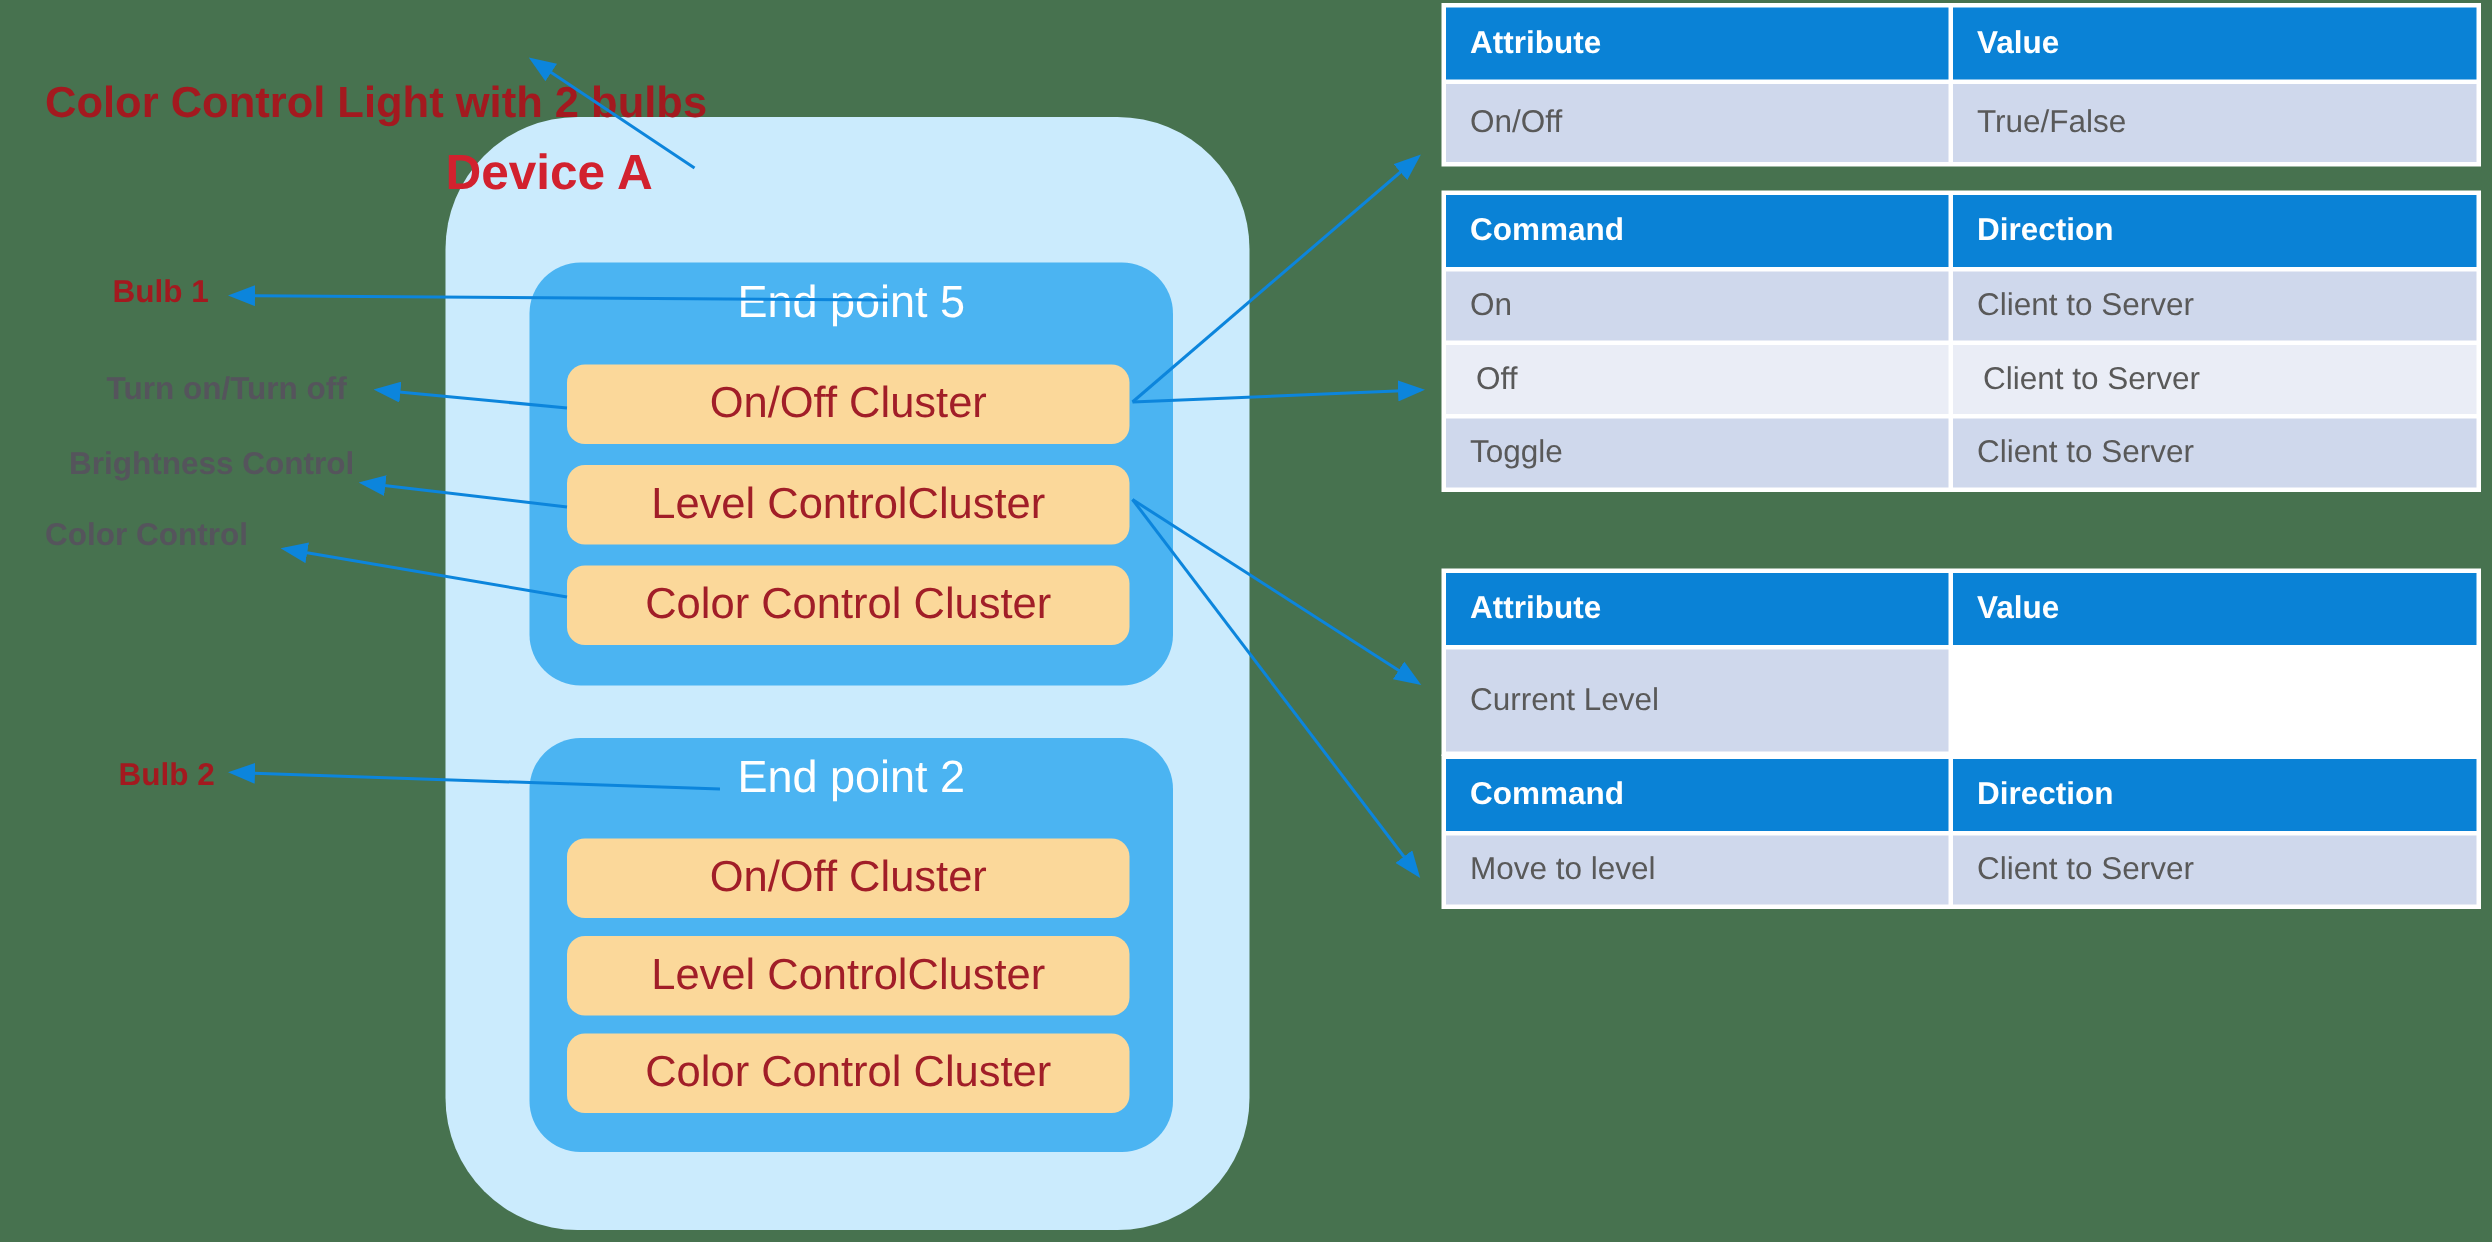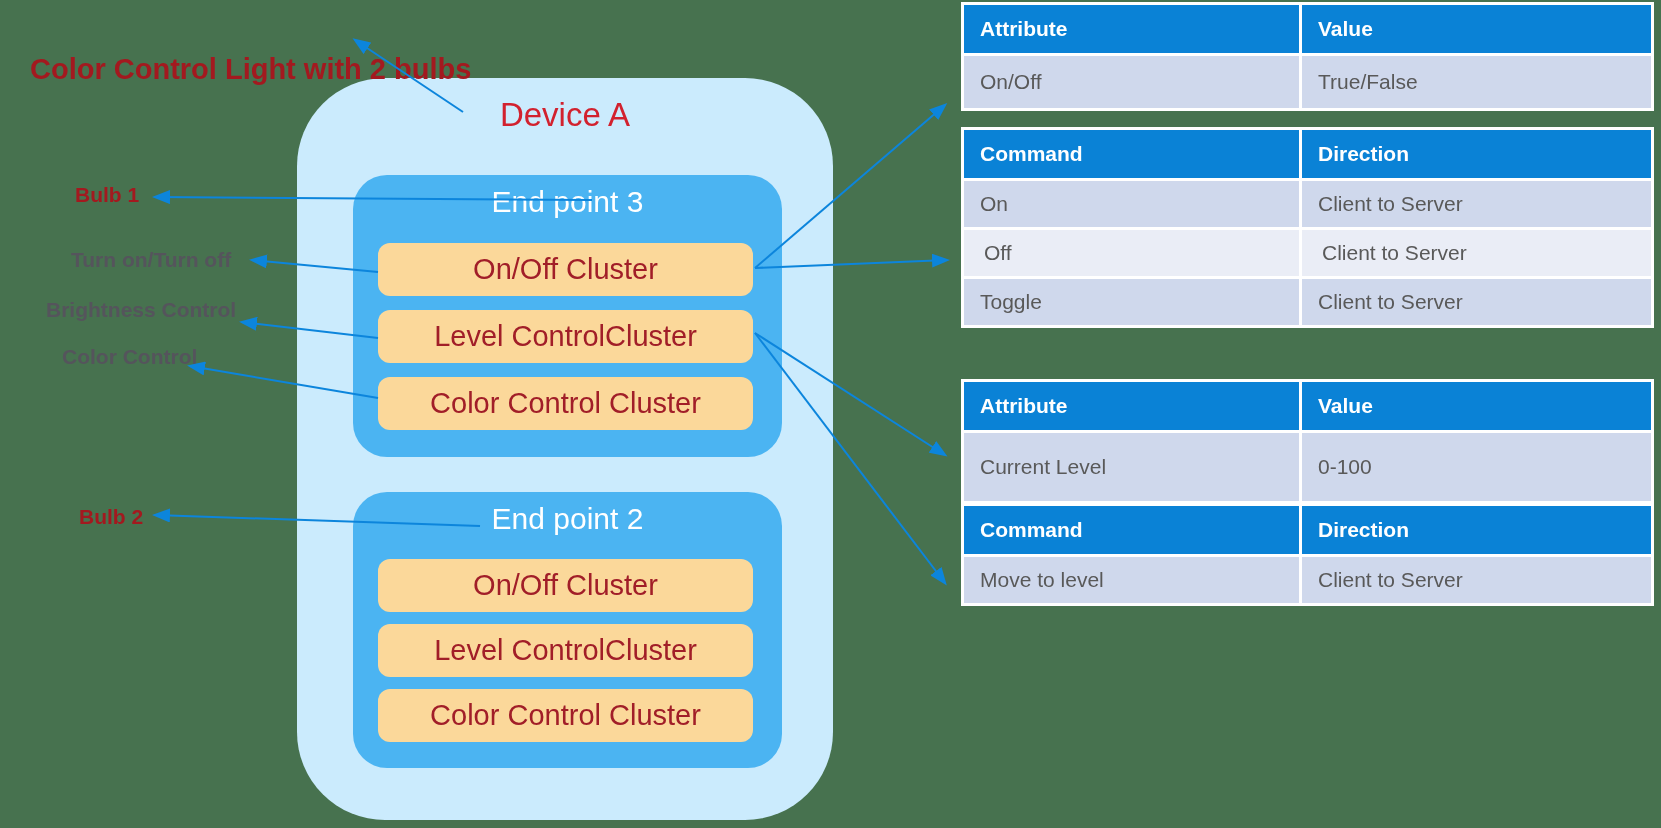--- a/index.html
+++ b/index.html
@@ -18,23 +18,24 @@
   
   .device {
     position: absolute;
     left: 297px; top: 78px;
     width: 536px; height: 742px;
     background: var(--device-fill, #CBEBFD);
     border-radius: 88px;
   }
   .device-label {
     margin-top: 18px;
-    text-align: center;
+    text-align: left;
     font-size: 33px;
     color: var(--device-label-red, #D2212E);
+    font-weight: bold;
   }
   .endpoint {
     position: absolute;
     left: 353px;
     width: 429px;
     background: var(--endpoint-fill, #4BB4F2);
     border-radius: 34px;
   }
   #ep1 { top: 175px; height: 282px; }
   #ep2 { top: 492px; height: 276px; }
@@ -65,21 +66,21 @@
   }
 
   
   .ann { position: absolute; white-space: nowrap; }
   .ann.red  { color: var(--annotation-red, #A3191F); font-weight: bold; }
   .ann.gray { color: var(--gray-label, #55545C); font-weight: 600; }
   #ann-title        { left: 30px;  top: 9px;   font-size: 29px; margin-top: 44px; }
   #ann-bulb1        { left: 75px;  top: 183px; font-size: 21px; }
   #ann-turnonoff    { left: 71px;  top: 248px; font-size: 21px; }
   #ann-brightness   { left: 46px;  top: 298px; font-size: 21px; }
-  #ann-colorcontrol { left: 62px;  top: 345px; font-size: 21px; }
+  #ann-colorcontrol { left: 30px;  top: 345px; font-size: 21px; }
   #ann-bulb2        { left: 79px;  top: 505px; font-size: 21px; }
 
   
   .tbl {
     position: absolute;
     left: 961px;
     background: #ffffff;
     padding: 3px;
     display: flex;
     flex-direction: column;
@@ -129,21 +130,21 @@
 </head>
 <body>
 
 <div class="canvas">
 
   <div class="device">
     <div class="device-label">Device A</div>
   </div>
 
   <div class="endpoint" id="ep1">
-    <div class="ep-label">End point 3</div>
+    <div class="ep-label">End point 5</div>
     <div class="clusters">
         <div class="cluster">On/Off Cluster</div>
         <div class="cluster">Level ControlCluster</div>
         <div class="cluster">Color Control Cluster</div>
       </div>
   </div>
 
   <div class="endpoint" id="ep2">
     <div class="ep-label">End point 2</div>
     <div class="clusters">
@@ -188,21 +189,20 @@
         <div class="tcell c2">Client to Server</div>
       </div>
     </div>
   <div class="tbl" id="t3">
       <div class="trow thead">
         <div class="tcell c1">Attribute</div>
         <div class="tcell c2">Value</div>
       </div>
       <div class="trow tdata dark">
         <div class="tcell c1">Current Level</div>
-        <div class="tcell c2">0-100</div>
       </div>
     </div>
   <div class="tbl" id="t4">
       <div class="trow thead">
         <div class="tcell c1">Command</div>
         <div class="tcell c2">Direction</div>
       </div>
       <div class="trow tdata dark">
         <div class="tcell c1">Move to level</div>
         <div class="tcell c2">Client to Server</div>

